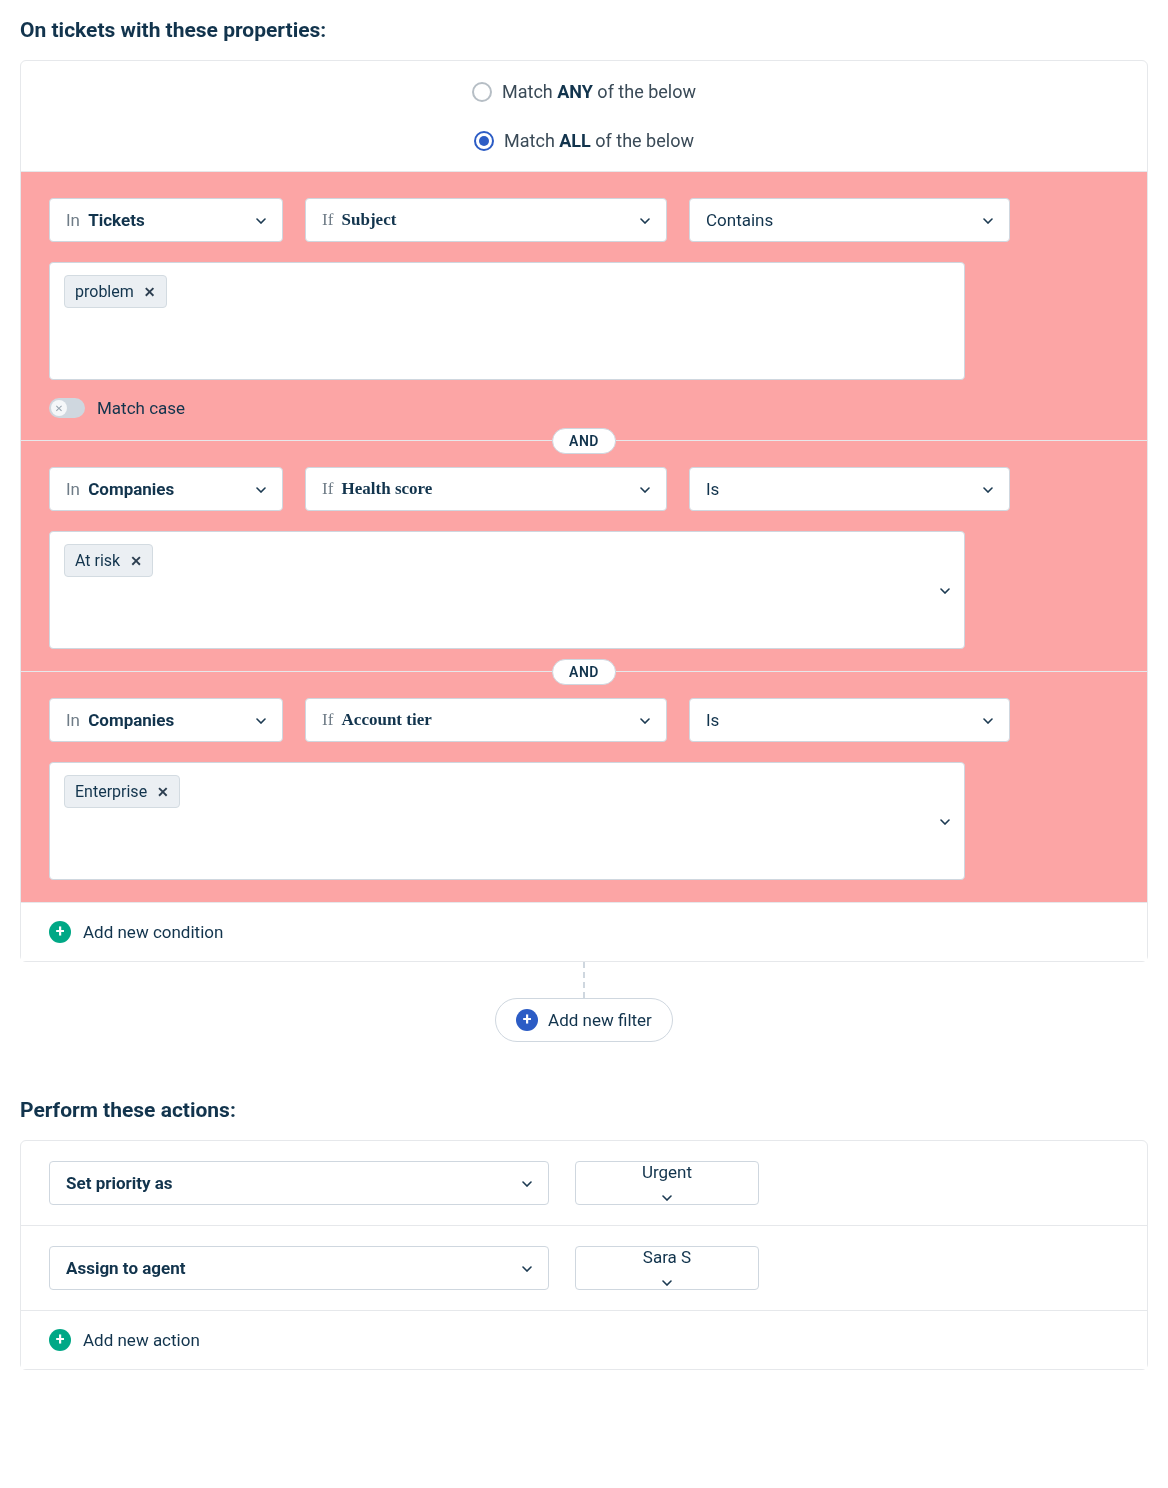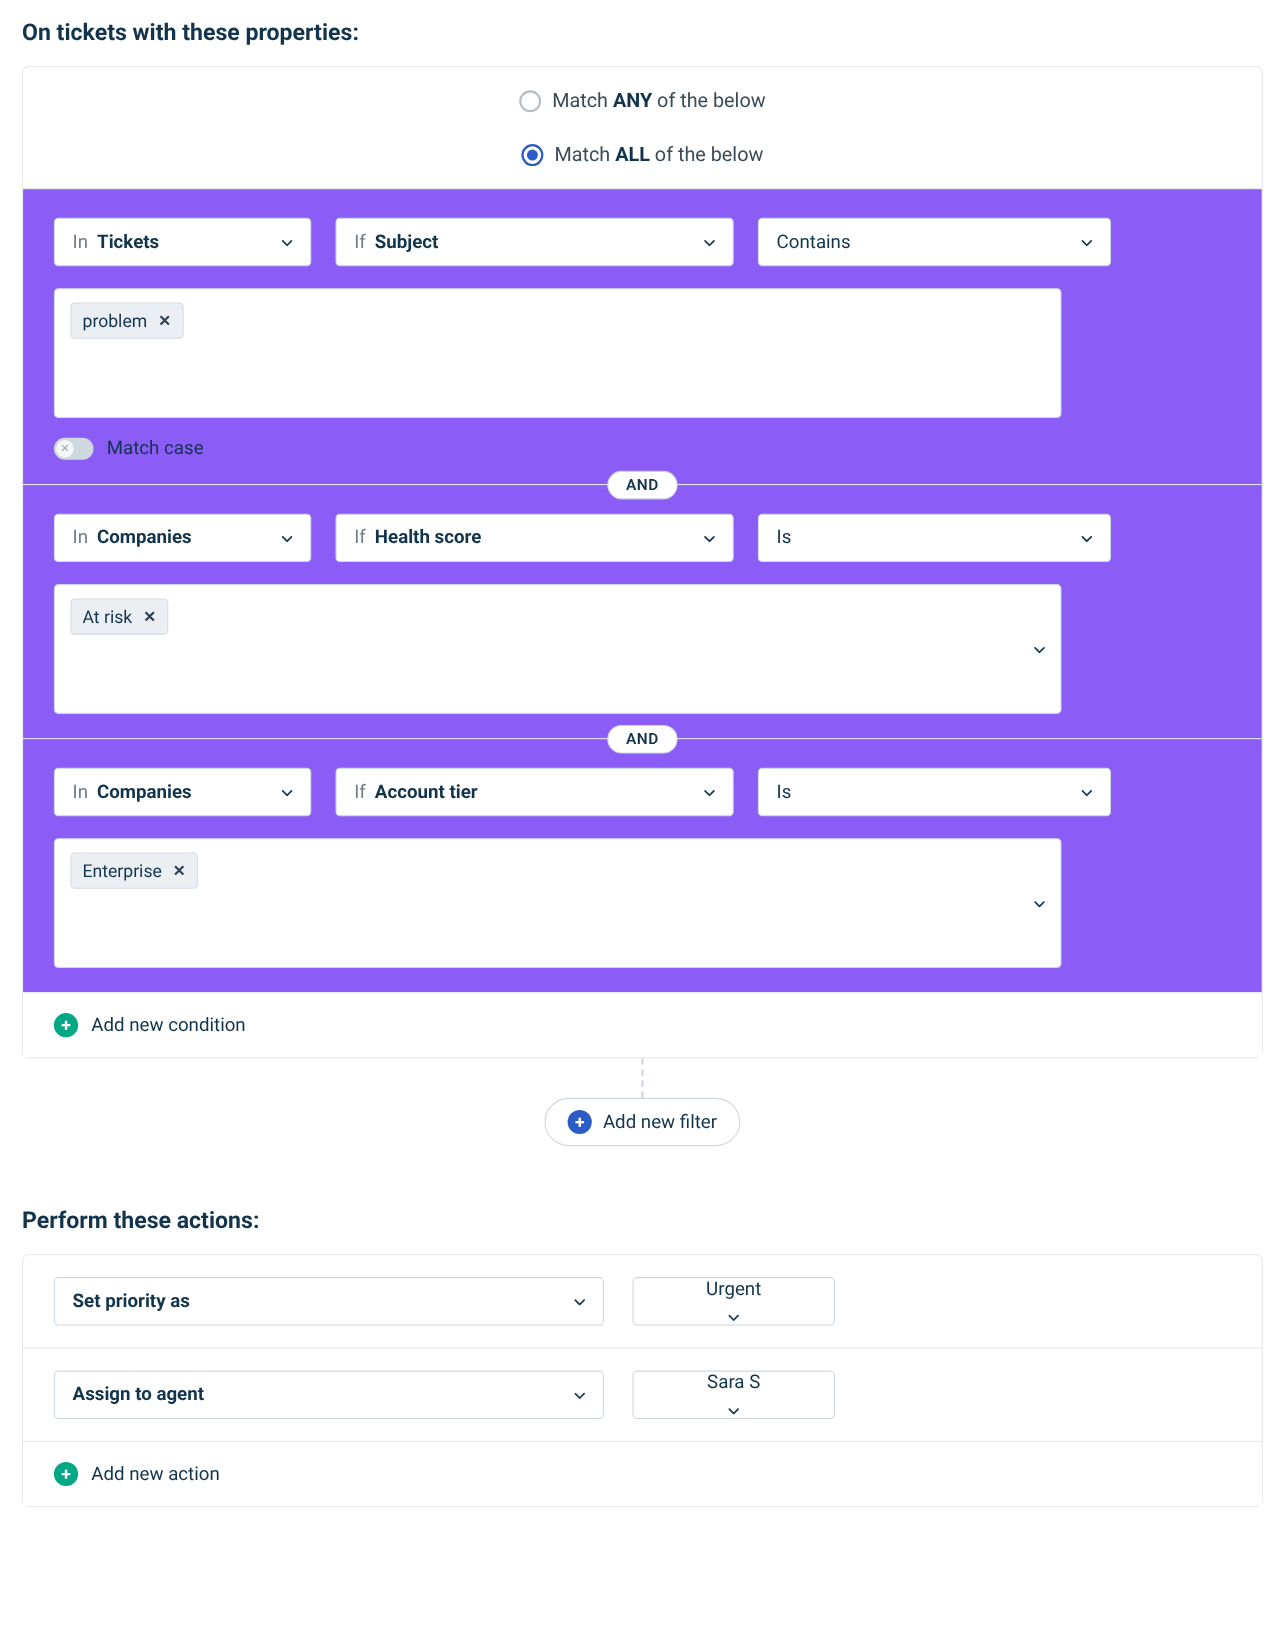--- a/index.html
+++ b/index.html
@@ -52,21 +52,21 @@
   }
   .radio-circle.selected::after {
     content: "";
     width: 10px; height: 10px;
     background: #2c5cc5;
     border-radius: 50%;
   }
   .radio-label { color: #3a4a57; }
   .radio-label strong { font-weight: 700; color: #12344d; }
   .conditions-area {
-    background: #8b5cf6;
+    background: #fca5a5;
   }
   .cond-block {
     padding: 26px 28px 22px 28px;
   }
   .row {
     display: flex;
     gap: 22px;
     align-items: center;
     margin-bottom: 20px;
   }
@@ -82,21 +82,21 @@
     font-size: 17px;
     color: #12344d;
     cursor: pointer;
     position: relative;
   }
   .select .chev {
     color: #1c3a52;
     font-size: 12px;
   }
   .sel-scope { width: 234px; }
-  .sel-field { width: 362px; }
+  .sel-field { width: 362px; font-family: Liberation Serif, serif; }
   .sel-op    { width: 321px; }
   .select span.pre { color: #6f7c87; font-weight: 400; margin-right: 4px; }
   .select strong { font-weight: 700; color: #12344d; }
   .chipbox {
     width: 916px;
     max-width: calc(100% - 0px);
     border: 1px solid #cfd7df;
     border-radius: 4px;
     background: #fff;
     padding: 12px 14px;

